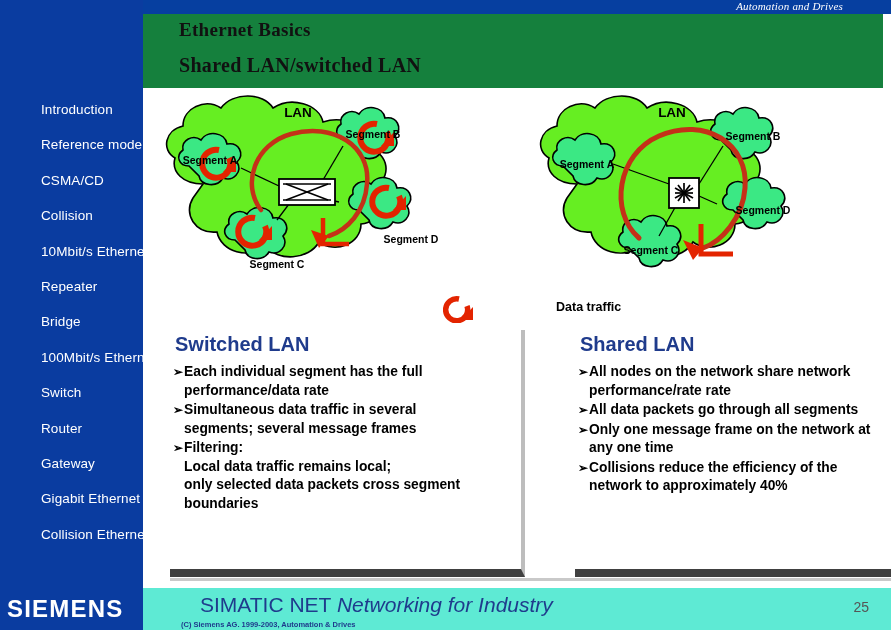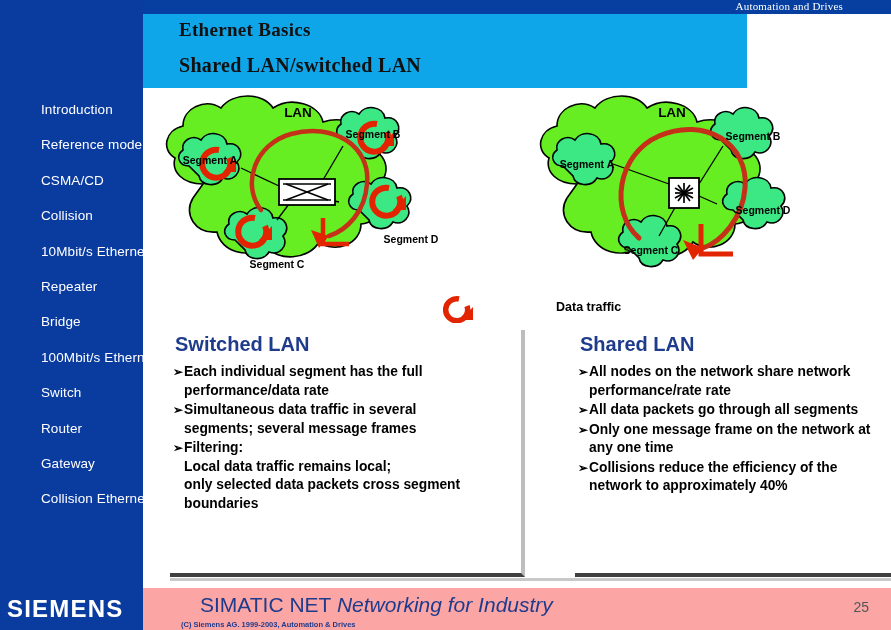--- a/index.html
+++ b/index.html
@@ -24,38 +24,39 @@
   }
   .topright-label {
     position: absolute;
     right: 48px; top: -1px;
     font-family: "Liberation Serif", serif;
     font-size: 11px;
     color: #ffffff;
     letter-spacing: 0.2px;
     line-height: 14px;
     white-space: nowrap;
+    font-style: italic;
   }
 
   
   .hero-photo {
     position: absolute;
     left: 0; top: 0;
     width: 143px; height: 81px;
     overflow: hidden;
     background: #1b2a52;
   }
   .hero-photo svg { display: block; }
 
   
   .title-band {
     position: absolute;
     left: 143px; top: 14px;
-    width: 604px; height: 74px;
-    background: #0ea5e9;
+    width: 740px; height: 74px;
+    background: #15803d;
   }
   .title-main {
     position: absolute;
     left: 36px; top: 5px;
     font-family: "Liberation Serif", serif;
     font-weight: bold;
     font-size: 19px;
     color: #111111;
     letter-spacing: 0.3px;
     white-space: nowrap;
@@ -110,21 +111,21 @@
     font-weight: bold;
     letter-spacing: 1.2px;
     white-space: nowrap;
   }
 
   
   .footer-band {
     position: absolute;
     left: 143px; top: 588px;
     width: 748px; height: 42px;
-    background: #fca5a5;
+    background: #5eead4;
   }
   .footer-rule {
     position: absolute;
     left: 170px; top: 578px;
     width: 721px; height: 3px;
     background: #c9c9c9;
   }
   .footer-title {
     position: absolute;
     left: 57px; top: 5px;
@@ -172,21 +173,21 @@
     color: #000000;
     white-space: nowrap;
     padding-left: 48px;
   }
 
   
   .col {
     position: absolute;
     top: 330px;
     border-right: 4px solid #BDBDBD;
-    border-bottom: 4px solid #404040;
+    border-bottom: 8px solid #404040;
     box-sizing: border-box;
   }
   .col-left  { left: 170px; width: 355px; height: 247px; }
   .col-right { left: 535px; width: 352px; height: 247px; margin-left: 40px; }
 
   .col-heading {
     position: absolute;
     left: 5px; top: 3px;
     font-size: 20px;
     font-weight: bold;
@@ -267,20 +268,21 @@
     <div class="nav-item">Reference model</div>
     <div class="nav-item">CSMA/CD</div>
     <div class="nav-item">Collision</div>
     <div class="nav-item">10Mbit/s Ethernet</div>
     <div class="nav-item">Repeater</div>
     <div class="nav-item">Bridge</div>
     <div class="nav-item">100Mbit/s Ethernet</div>
     <div class="nav-item">Switch</div>
     <div class="nav-item">Router</div>
     <div class="nav-item">Gateway</div>
+    <div class="nav-item">Gigabit Ethernet</div>
     <div class="nav-item">Collision Ethernet</div>
   </div>
 </div>
 
 <div class="diagram-area">
   <svg width="748" height="242" viewBox="0 0 748 242" aria-hidden="true">
     <defs>
 
       <marker id="redhead" markerWidth="6" markerHeight="6" refX="2" refY="3" orient="auto" markerUnits="strokeWidth">
         <path d="M0,0 L6,3 L0,6 z" fill="#E32400"></path>

